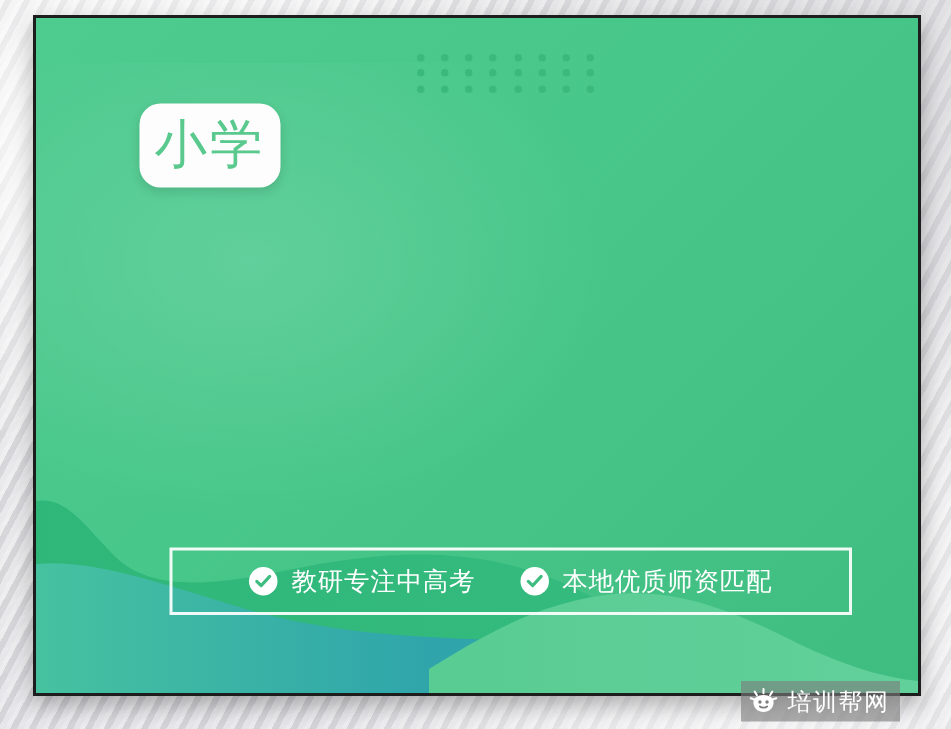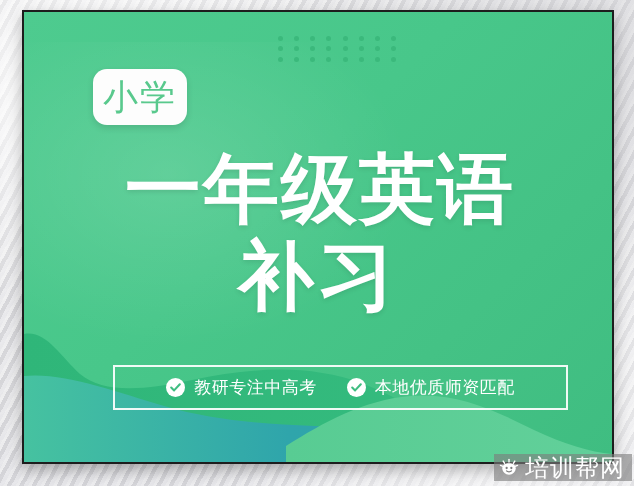--- a/index.html
+++ b/index.html
@@ -105,21 +105,21 @@
 
   
   #watermark{
     position:absolute;left:494px;top:454px;
     height:27px;padding:0 7px 0 5px;
     background:rgba(125,125,125,.62);
     display:flex;align-items:center;gap:6px;
     z-index:9;
   }
   #watermark .wm-txt{
-    color:#ffffff;font-size:24px;letter-spacing:1px;line-height:1;white-space:nowrap;
+    color:#ffffff;font-size:16px;letter-spacing:1px;line-height:1;white-space:nowrap;
   }
   #watermark .wm-icon{width:20px;height:20px;flex:0 0 auto;}
 </style>
 </head>
 <body>
 
 <div id="backdrop"></div>
 
 <div id="card">
 
@@ -147,24 +147,20 @@
       <i></i>
       <i></i>
       <i></i>
       <i></i>
   </div>
 
   <div id="badge">
     <span>小学</span>
   </div>
 
-  <div id="headline">
-    <span class="l1">一年级英语</span>
-    <span class="l2">补习</span>
-  </div>
 
   <div id="waves">
     <svg viewBox="0 0 588 132" preserveAspectRatio="none" xmlns="http://www.w3.org/2000/svg">
       <defs>
         <linearGradient id="gTeal" x1="0" y1="0" x2="1" y2="0">
           <stop offset="0" stop-color="#46c2a0"></stop>
           <stop offset="0.45" stop-color="#2fa5ab"></stop>
           <stop offset="1" stop-color="#2f9fa8"></stop>
         </linearGradient>
         <linearGradient id="gGreenDeep" x1="0" y1="0" x2="1" y2="0">

